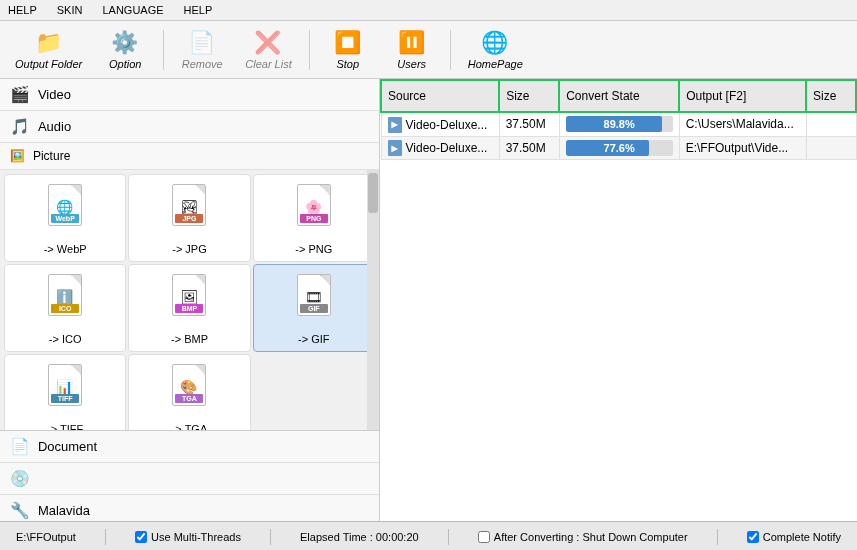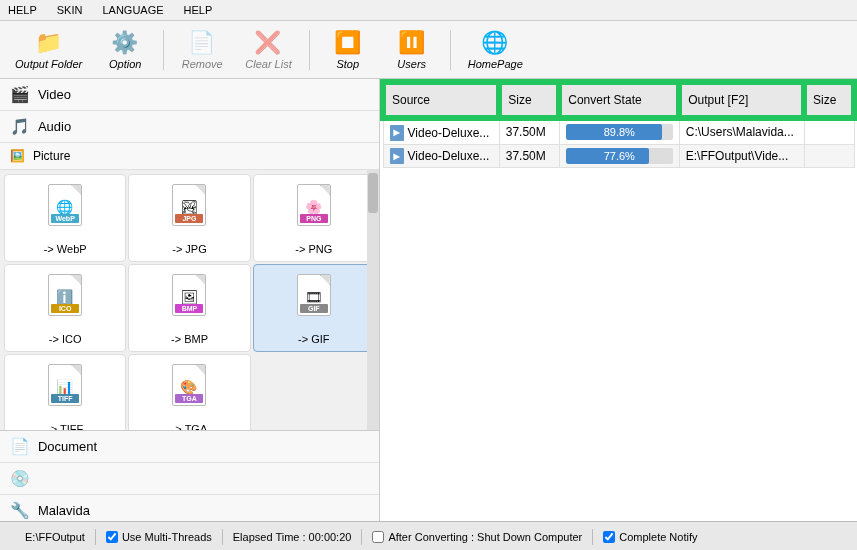--- a/index.html
+++ b/index.html
@@ -135,21 +135,21 @@
     }
 
     
     .file-table {
       width: 100%;
       border-collapse: collapse;
       font-size: 12px;
     }
     .file-table th {
       background: #e8e8e8;
-      border: 6px solid #22c55e;
+      border: 2px solid #22c55e;
       padding: 8px 6px;
       text-align: left;
       font-weight: normal;
       font-size: 12px;
     }
     .file-table td {
       border: 1px solid #e0e0e0;
       padding: 3px 6px;
       vertical-align: middle;
     }
@@ -168,34 +168,35 @@
       background: #4488cc;
       border-radius: 2px;
     }
     .progress-label {
       position: absolute;
       top: 0; left: 0; right: 0; bottom: 0;
       display: flex;
       align-items: center;
       justify-content: center;
       font-size: 11px;
-      font-weight: normal;
+      font-weight: bold;
       color: #fff;
     }
 
     
     .status-bar {
       height: 30px;
       background: #e8e8e8;
       border-top: 1px solid #bbb;
       display: flex;
       align-items: center;
-      padding: 0 25px;
+      padding: 0 16px;
       font-size: 11px;
       gap: 10px;
+      justify-content: space-between;
     }
     .status-bar-item { display: flex; align-items: center; gap: 4px; }
     .status-sep { width: 1px; height: 16px; background: #bbb; }
 
     
     .fc-file-icon {
       width: 36px;
       height: 44px;
       position: relative;
       display: flex;

